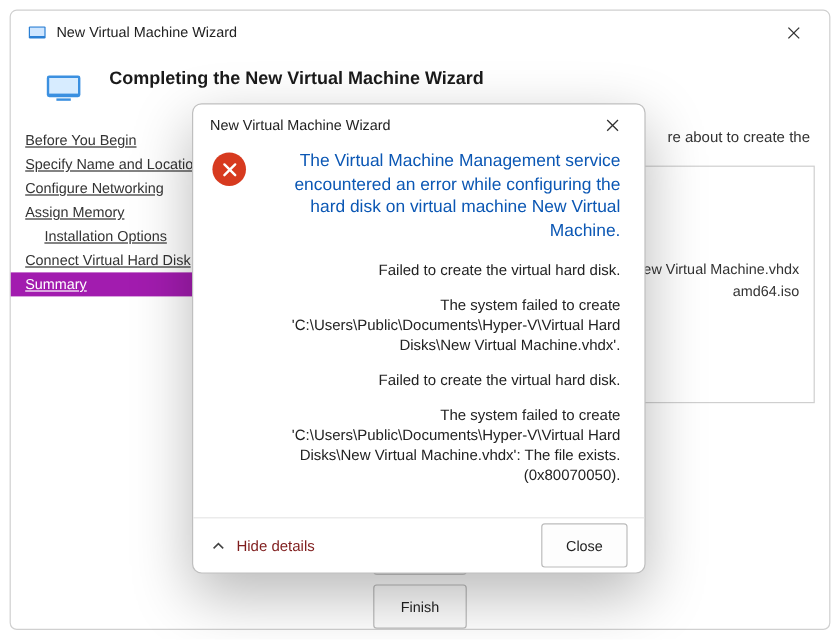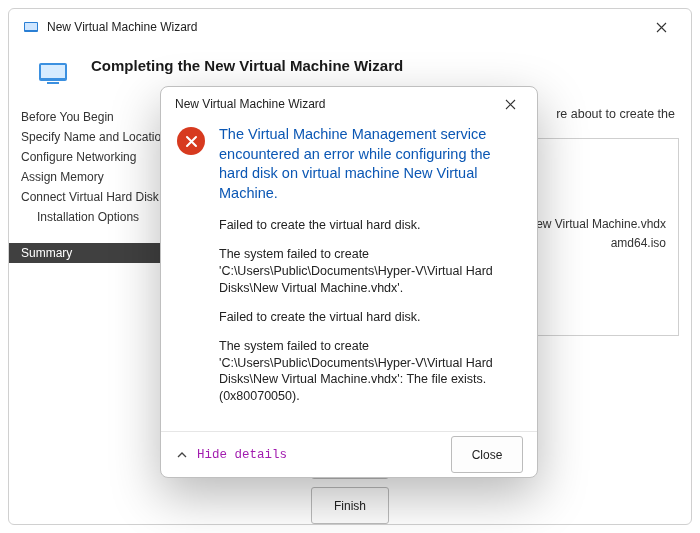--- a/index.html
+++ b/index.html
@@ -67,23 +67,24 @@
     }
     .sidebar {
       width: 170px;
       padding-top: 2px;
     }
     .sidebar-item {
       padding: 3px 12px;
       font-size: 12px;
       color: #333;
       white-space: nowrap;
+      text-decoration: underline;
     }
     .sidebar-item.indent { padding-left: 28px; }
-    .sidebar-item.selected { background: #404040; color: #fff; margin-top: 16px; }
+    .sidebar-item.selected { background: #a21caf; color: #fff; }
 
     .main {
       flex: 1;
       padding: 0 12px 0 8px;
       font-size: 12.5px;
       color: #333;
       position: relative;
     }
     .intro-text {
       line-height: 1.5;
@@ -170,21 +171,21 @@
       display:flex; gap:14px;
     }
     .error-icon {
       flex: 0 0 28px;
       width: 28px; height: 28px;
       border-radius: 50%;
       background: #d73a1f;
       display:flex; align-items:center; justify-content:center;
       margin-top: 2px;
     }
-    .dialog-text { flex:1; font-size:12.5px; color:#222; }
+    .dialog-text { flex:1; font-size:12.5px; color:#222;text-align:right; }
     .dialog-text .headline {
       color: #0b57b4;
       font-size: 14.5px;
       line-height: 1.35;
       margin-bottom: 14px;
     }
     .dialog-text p {
       margin-bottom: 12px;
       line-height: 1.35;
       word-break: break-word;
@@ -195,23 +196,23 @@
       height: 46px;
       display:flex; align-items:center;
       padding: 0 14px;
       gap: 10px;
     }
     .chevron {
       width: 14px; height:14px;
       display:flex; align-items:center; justify-content:center;
     }
     .hide-details {
-      font-size:12.5px; color:#a21caf;
+      font-size:12.5px; color:#7f1d1d;
       flex: 1;
-      display:flex; align-items:center; gap:8px;font-family:Liberation Mono, monospace;
+      display:flex; align-items:center; gap:8px;
     }
     .dialog-footer .btn { min-width: 72px; }
   </style>
 </head>
 <body>
 
 <div class="watermark">
   <svg class="wm-icon" viewBox="0 0 24 24">
     <rect x="2" y="3" width="8" height="8" fill="#888"></rect>
     <rect x="12" y="3" width="8" height="8" fill="#888"></rect>
@@ -248,22 +249,22 @@
     </span>
     <div class="header-title">Completing the New Virtual Machine Wizard</div>
   </div>
 
   <div class="content">
     <div class="sidebar" id="sidebar">
         <div class="sidebar-item"><span>Before You Begin</span></div>
         <div class="sidebar-item"><span>Specify Name and Location</span></div>
         <div class="sidebar-item"><span>Configure Networking</span></div>
         <div class="sidebar-item"><span>Assign Memory</span></div>
+        <div class="sidebar-item indent"><span>Installation Options</span></div>
         <div class="sidebar-item"><span>Connect Virtual Hard Disk</span></div>
-        <div class="sidebar-item indent"><span>Installation Options</span></div>
         <div class="sidebar-item selected"><span>Summary</span></div>
       </div>
 
     <div class="main">
       <div class="intro-text">re about to create the</div>
       <div class="detail-box">
         <div style="height:68px"></div>
         <div class="detail-line">Disks\New Virtual Machine.vhdx</div>
         <div class="detail-line">amd64.iso</div>
       </div>

